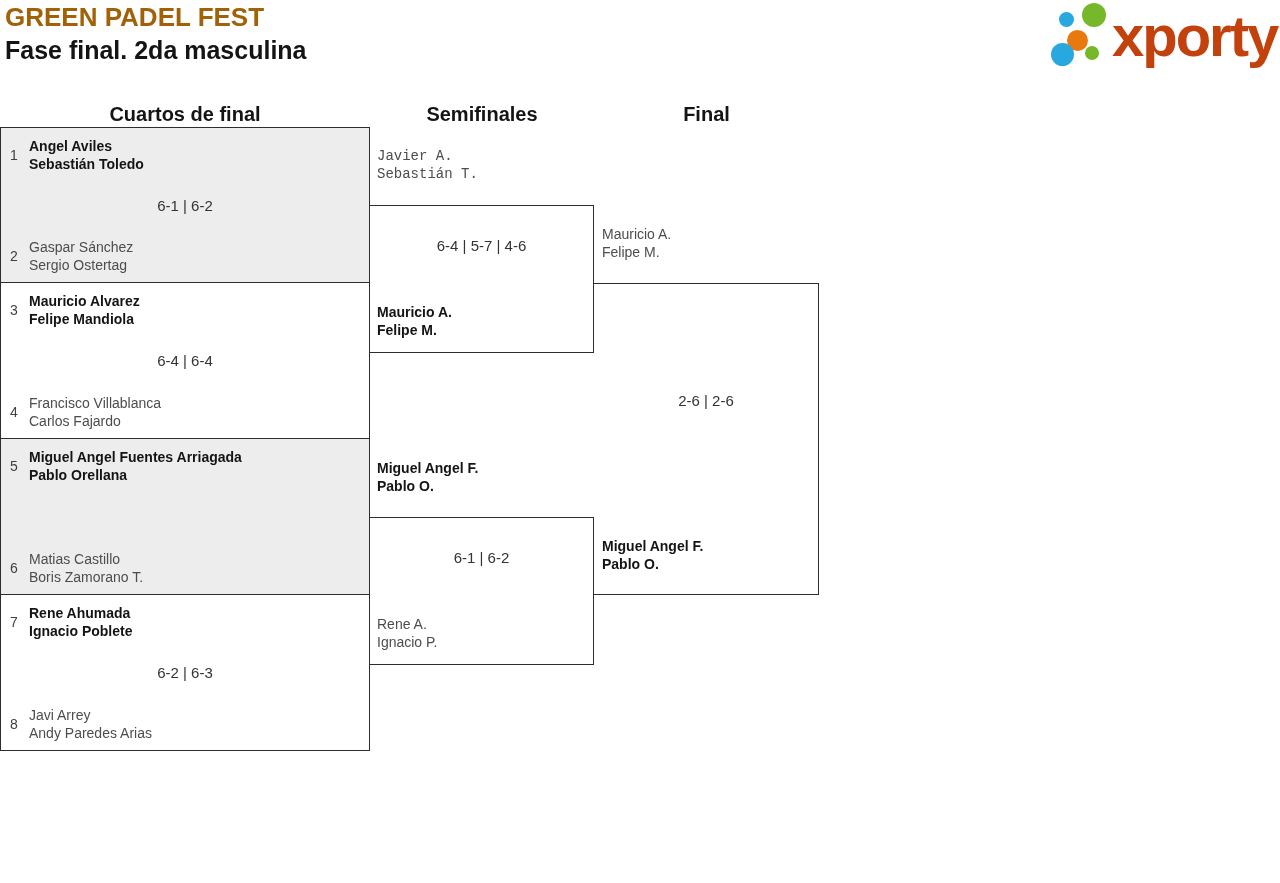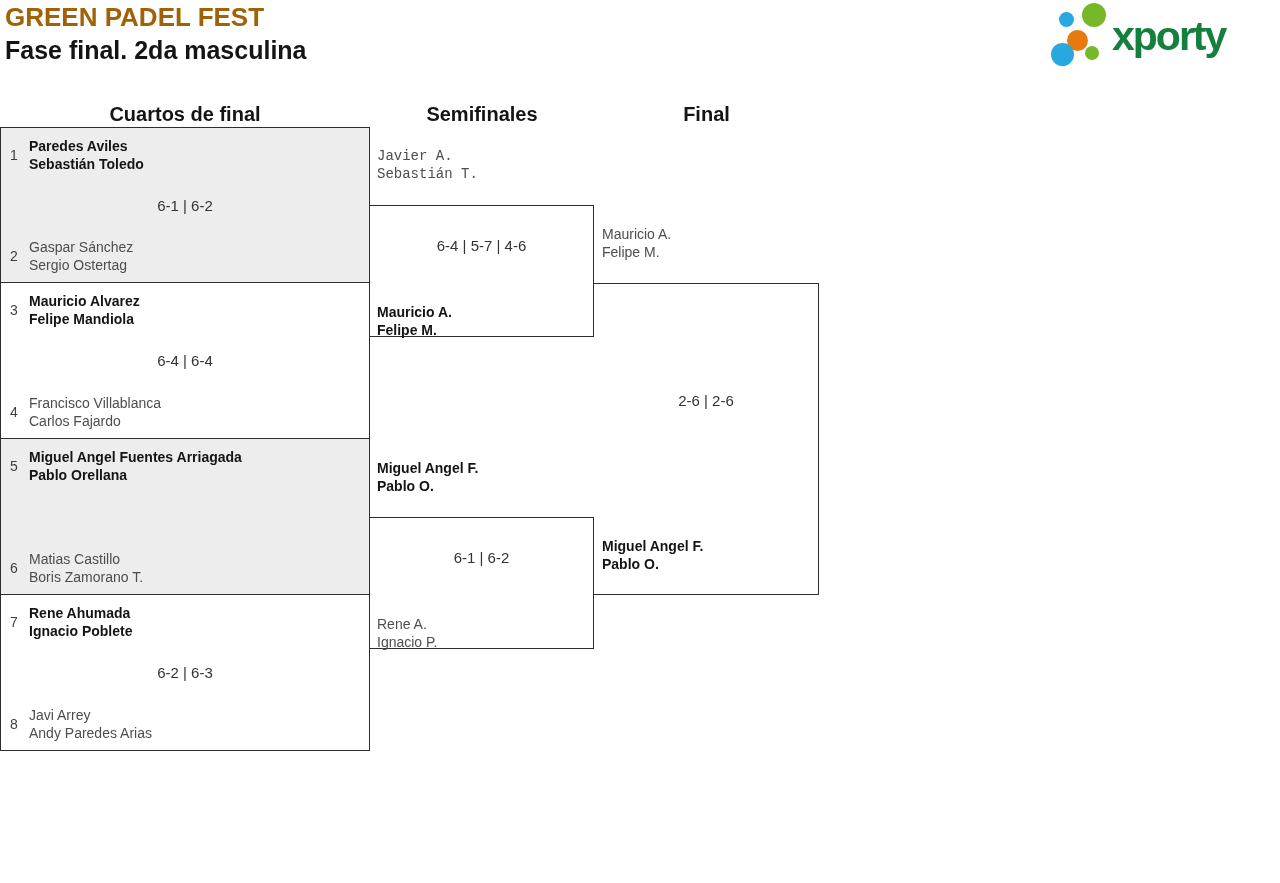--- a/index.html
+++ b/index.html
@@ -14,39 +14,39 @@
   .subtitle { font-size:25px; font-weight:700; line-height:32px; color:#141414; }
 
   
   .logo { position:absolute; left:1050px; top:2px; width:228px; height:72px; }
   .dot  { position:absolute; border-radius:50%; }
   .dot-blue-sm  { left:9px;  top:10px; width:15px; height:15px; background:#29a8e0; }
   .dot-green-lg { left:32px; top:1px;  width:24px; height:24px; background:#76b82a; }
   .dot-orange   { left:17px; top:28px; width:21px; height:21px; background:#e8790f; }
   .dot-blue-lg  { left:1px;  top:41px; width:23px; height:23px; background:#29a8e0; }
   .dot-green-sm { left:35px; top:44px; width:14px; height:14px; background:#76b82a; }
-  .brand { position:absolute; left:62px; top:0px; font-size:41px; font-weight:700;
-           color:#15803d; letter-spacing:-2px; line-height:68px; }
+  .brand { position:absolute; left:62px; top:0px; font-size:58px; font-weight:700;
+           color:#c2410c; letter-spacing:-2px; line-height:68px; }
 
   
   .round-h { position:absolute; top:103px; font-size:20px; font-weight:700;
              text-align:center; color:#141414; }
   .rh-qf { left:0;     width:370px; }
   .rh-sf { left:370px; width:224px; }
   .rh-f  { left:594px; width:225px; }
 
   
   .qf { position:absolute; left:0; width:370px; height:156px;
         border:1px solid #2d2d2d; box-sizing:border-box; }
   .qf1 { top:127px; background:#ededed; }
   .qf2 { top:283px; background:#ffffff; border-top:none; }
   .qf3 { top:439px; background:#ededed; border-top:none; }
   .qf4 { top:595px; background:#ffffff; border-top:none; }
 
-  .sf { position:absolute; left:370px; width:224px; height:132px;
+  .sf { position:absolute; left:370px; width:224px; height:148px;
         border:1px solid #2d2d2d; border-left:none; box-sizing:border-box; }
   .sf1 { top:205px; }
   .sf2 { top:517px; }
 
   .fin { position:absolute; left:594px; top:283px; width:225px; height:312px;
          border:1px solid #2d2d2d; border-left:none; box-sizing:border-box; }
 
   
   .team { position:absolute; font-size:14px; line-height:18px; color:#4d4d4d; }
   .team.winner { color:#141414; font-weight:700; }
@@ -89,21 +89,21 @@
     <span class="brand">xporty</span>
   </div>
 
   <div class="round-h rh-qf">Cuartos de final</div>
   <div class="round-h rh-sf">Semifinales</div>
   <div class="round-h rh-f">Final</div>
 
   <div class="qf qf1">
     <div class="seed seed-t">1</div>
     <div class="team team-t winner">
-      <div>Paredes Aviles</div>
+      <div>Angel Aviles</div>
       <div>Sebastián Toledo</div>
     </div>
     <div class="score">6-1 | 6-2</div>
     <div class="seed seed-b">2</div>
     <div class="team team-b">
       <div>Gaspar Sánchez</div>
       <div>Sergio Ostertag</div>
     </div>
   </div>
 

